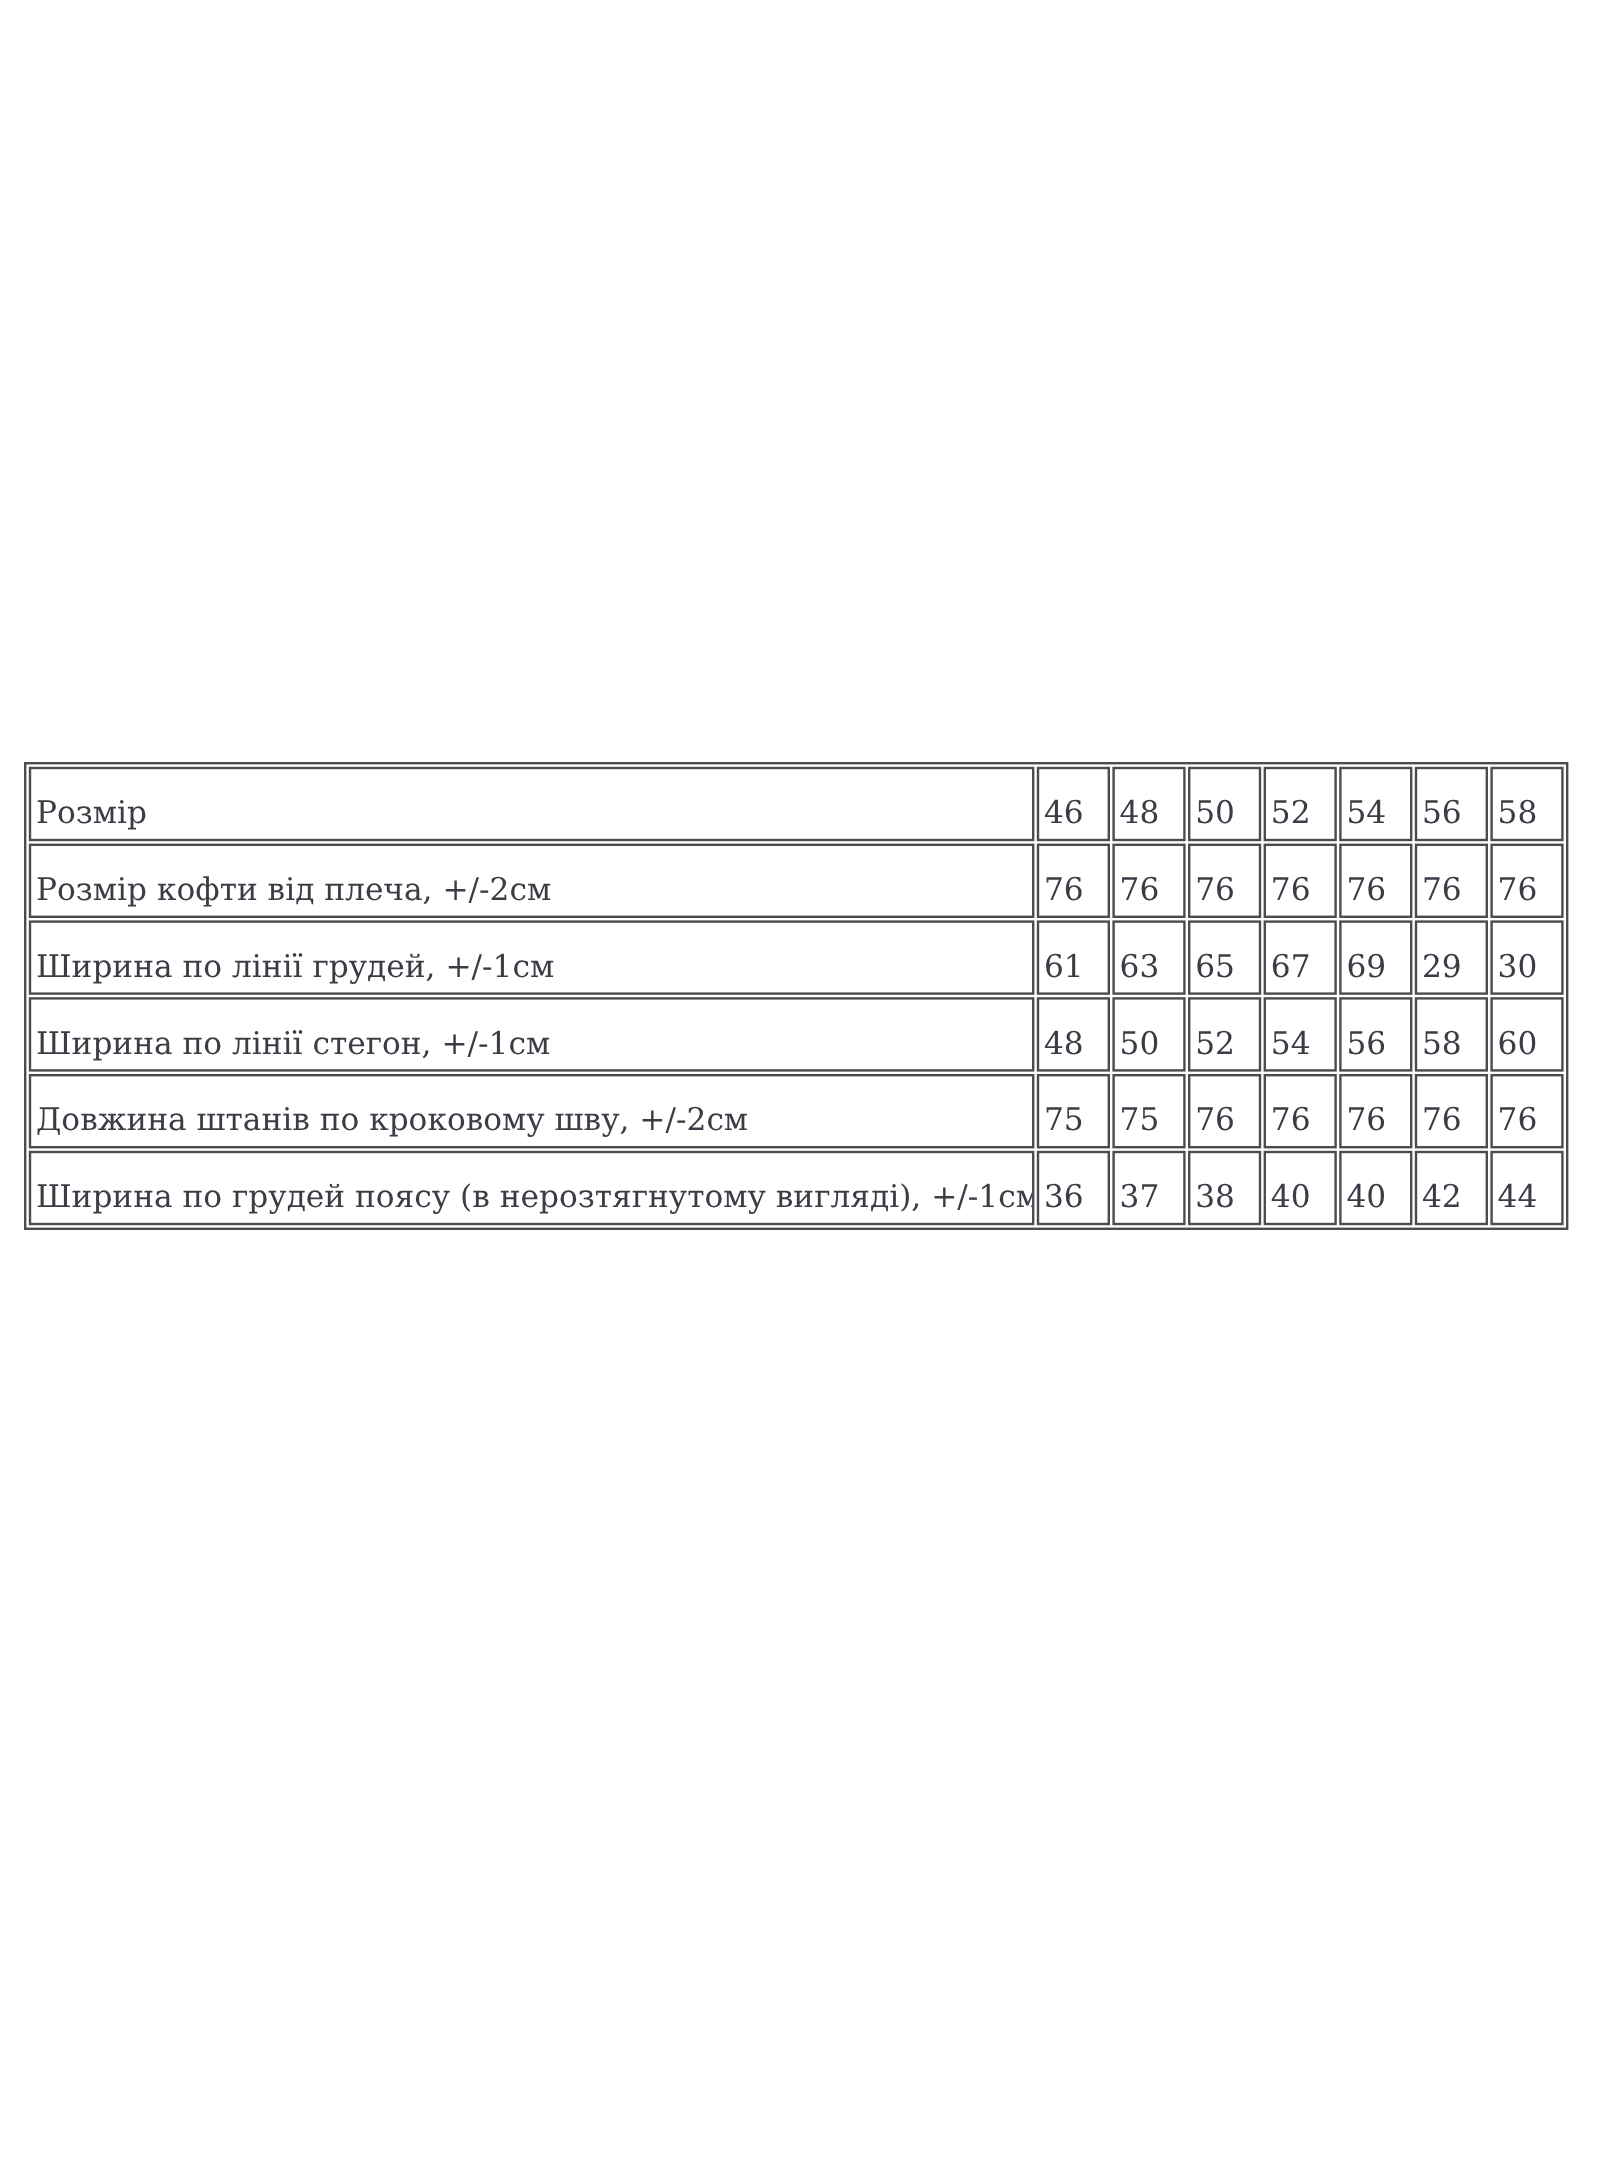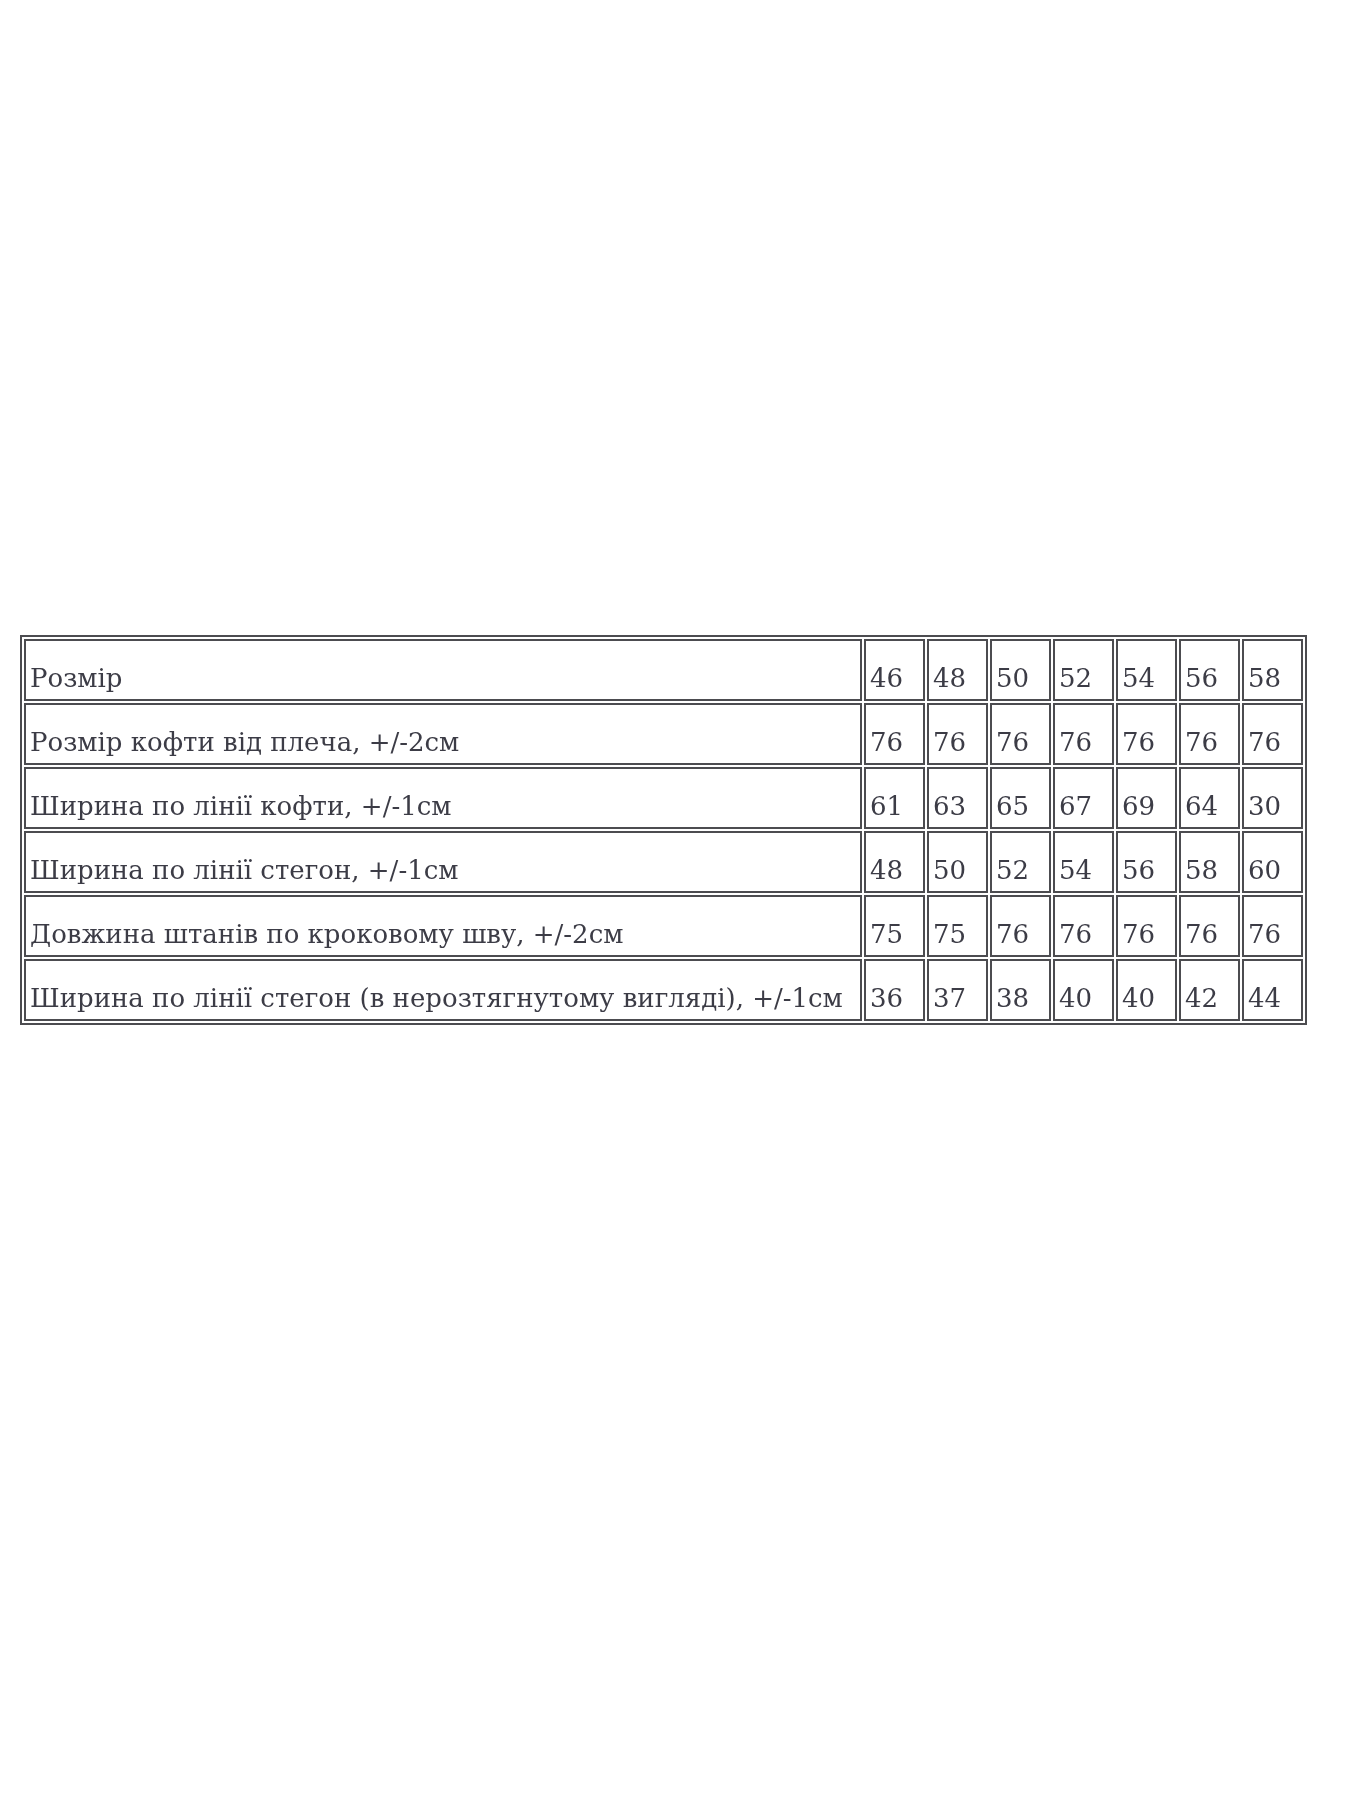--- a/index.html
+++ b/index.html
@@ -67,27 +67,27 @@
           <td class="label-cell">Розмір кофти від плеча, +/-2см</td>
           <td class="value-cell">76</td>
           <td class="value-cell">76</td>
           <td class="value-cell">76</td>
           <td class="value-cell">76</td>
           <td class="value-cell">76</td>
           <td class="value-cell">76</td>
           <td class="value-cell">76</td>
         </tr>
         <tr>
-          <td class="label-cell">Ширина по лінії кофти, +/-1см</td>
+          <td class="label-cell">Ширина по лінії грудей, +/-1см</td>
           <td class="value-cell">61</td>
           <td class="value-cell">63</td>
           <td class="value-cell">65</td>
           <td class="value-cell">67</td>
           <td class="value-cell">69</td>
-          <td class="value-cell">64</td>
+          <td class="value-cell">29</td>
           <td class="value-cell">30</td>
         </tr>
         <tr>
           <td class="label-cell">Ширина по лінії стегон, +/-1см</td>
           <td class="value-cell">48</td>
           <td class="value-cell">50</td>
           <td class="value-cell">52</td>
           <td class="value-cell">54</td>
           <td class="value-cell">56</td>
           <td class="value-cell">58</td>
@@ -97,21 +97,21 @@
           <td class="label-cell">Довжина штанів по кроковому шву, +/-2см</td>
           <td class="value-cell">75</td>
           <td class="value-cell">75</td>
           <td class="value-cell">76</td>
           <td class="value-cell">76</td>
           <td class="value-cell">76</td>
           <td class="value-cell">76</td>
           <td class="value-cell">76</td>
         </tr>
         <tr>
-          <td class="label-cell">Ширина по лінії стегон (в нерозтягнутому вигляді), +/-1см</td>
+          <td class="label-cell">Ширина по грудей поясу (в нерозтягнутому вигляді), +/-1см</td>
           <td class="value-cell">36</td>
           <td class="value-cell">37</td>
           <td class="value-cell">38</td>
           <td class="value-cell">40</td>
           <td class="value-cell">40</td>
           <td class="value-cell">42</td>
           <td class="value-cell">44</td>
         </tr>
       </tbody>
   </table>

